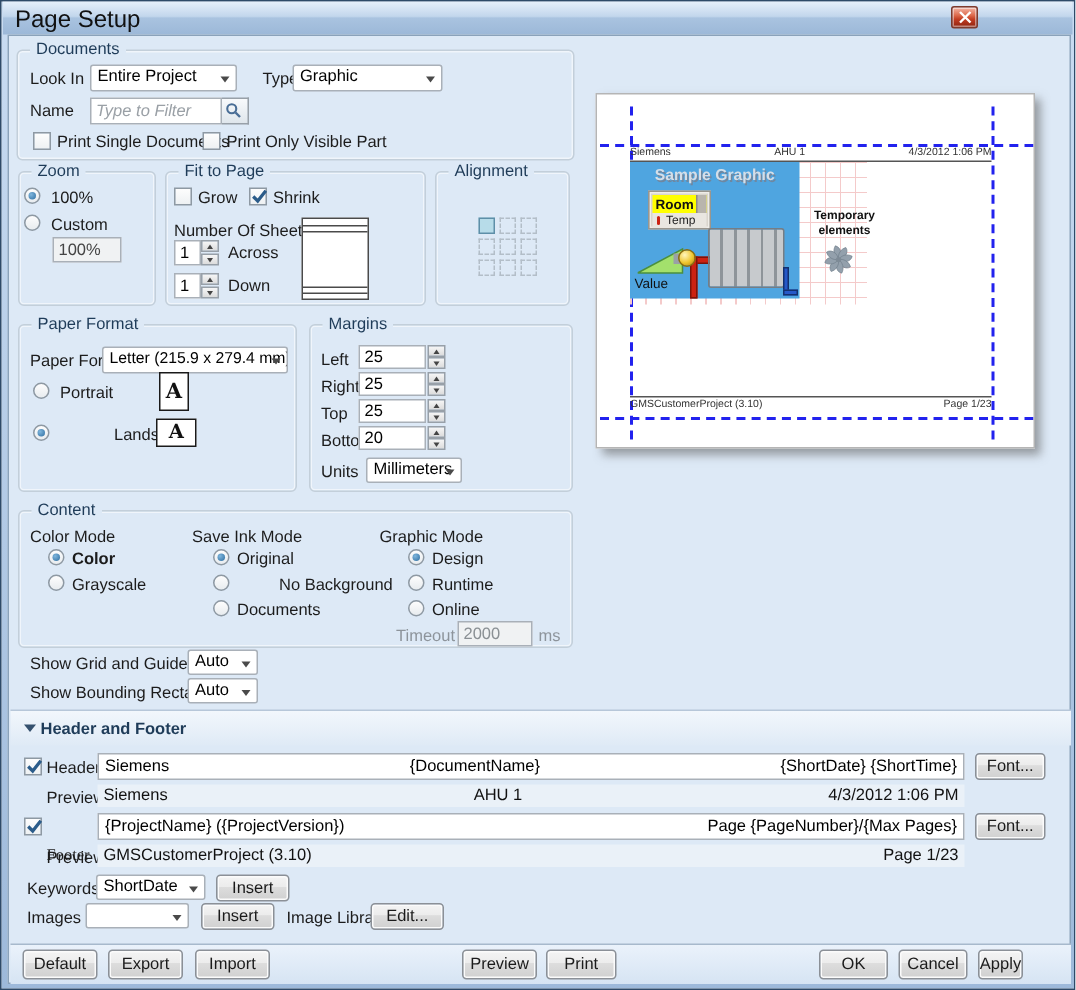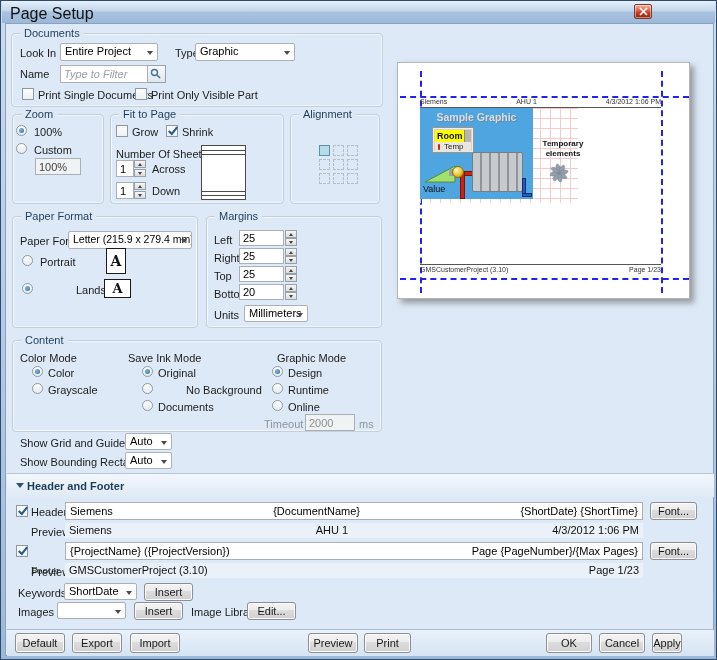--- a/index.html
+++ b/index.html
@@ -213,31 +213,31 @@
     <span class="lbl" style="left:208px;top:285px;">Units</span>
     <div class="combo" style="left:238px;top:281px;width:64px;height:17px;">
       <span>Millimeters</span><span class="caret"></span>
     </div>
 
     <div class="grp" style="left:6px;top:316px;width:370px;height:92px;">
       <span class="cap">Content</span>
     </div>
     <span class="lbl" style="left:14px;top:328px;">Color Mode</span>
     <span class="rad on" style="left:26px;top:342px;"></span>
-    <span class="lbl" style="left:42px;top:343px;">Color</span>
+    <span class="lbl" style="left:42px;top:343px;font-weight:bold;">Color</span>
     <span class="rad" style="left:26px;top:359px;"></span>
     <span class="lbl" style="left:42px;top:360px;">Grayscale</span>
     <span class="lbl" style="left:122px;top:328px;">Save Ink Mode</span>
     <span class="rad on" style="left:136px;top:342px;"></span>
     <span class="lbl" style="left:152px;top:343px;">Original</span>
     <span class="rad" style="left:136px;top:359px;"></span>
     <span class="lbl" style="left:152px;top:360px;padding-left:28px;">No Background</span>
     <span class="rad" style="left:136px;top:376px;"></span>
     <span class="lbl" style="left:152px;top:377px;">Documents</span>
-    <span class="lbl" style="left:271px;top:328px;">Graphic Mode</span>
+    <span class="lbl" style="left:247px;top:328px;">Graphic Mode</span>
     <span class="rad on" style="left:266px;top:342px;"></span>
     <span class="lbl" style="left:282px;top:343px;">Design</span>
     <span class="rad" style="left:266px;top:359px;"></span>
     <span class="lbl" style="left:282px;top:360px;">Runtime</span>
     <span class="rad" style="left:266px;top:376px;"></span>
     <span class="lbl" style="left:282px;top:377px;">Online</span>
     <span class="lbl gray" style="left:258px;top:394px;">Timeout</span>
     <input class="tb dis" style="left: 299px; top: 390px; width: 50px; height: 17px; color: rgb(138, 144, 148);" value="2000">
     <span class="lbl gray" style="left:353px;top:394px;">ms</span>
 

